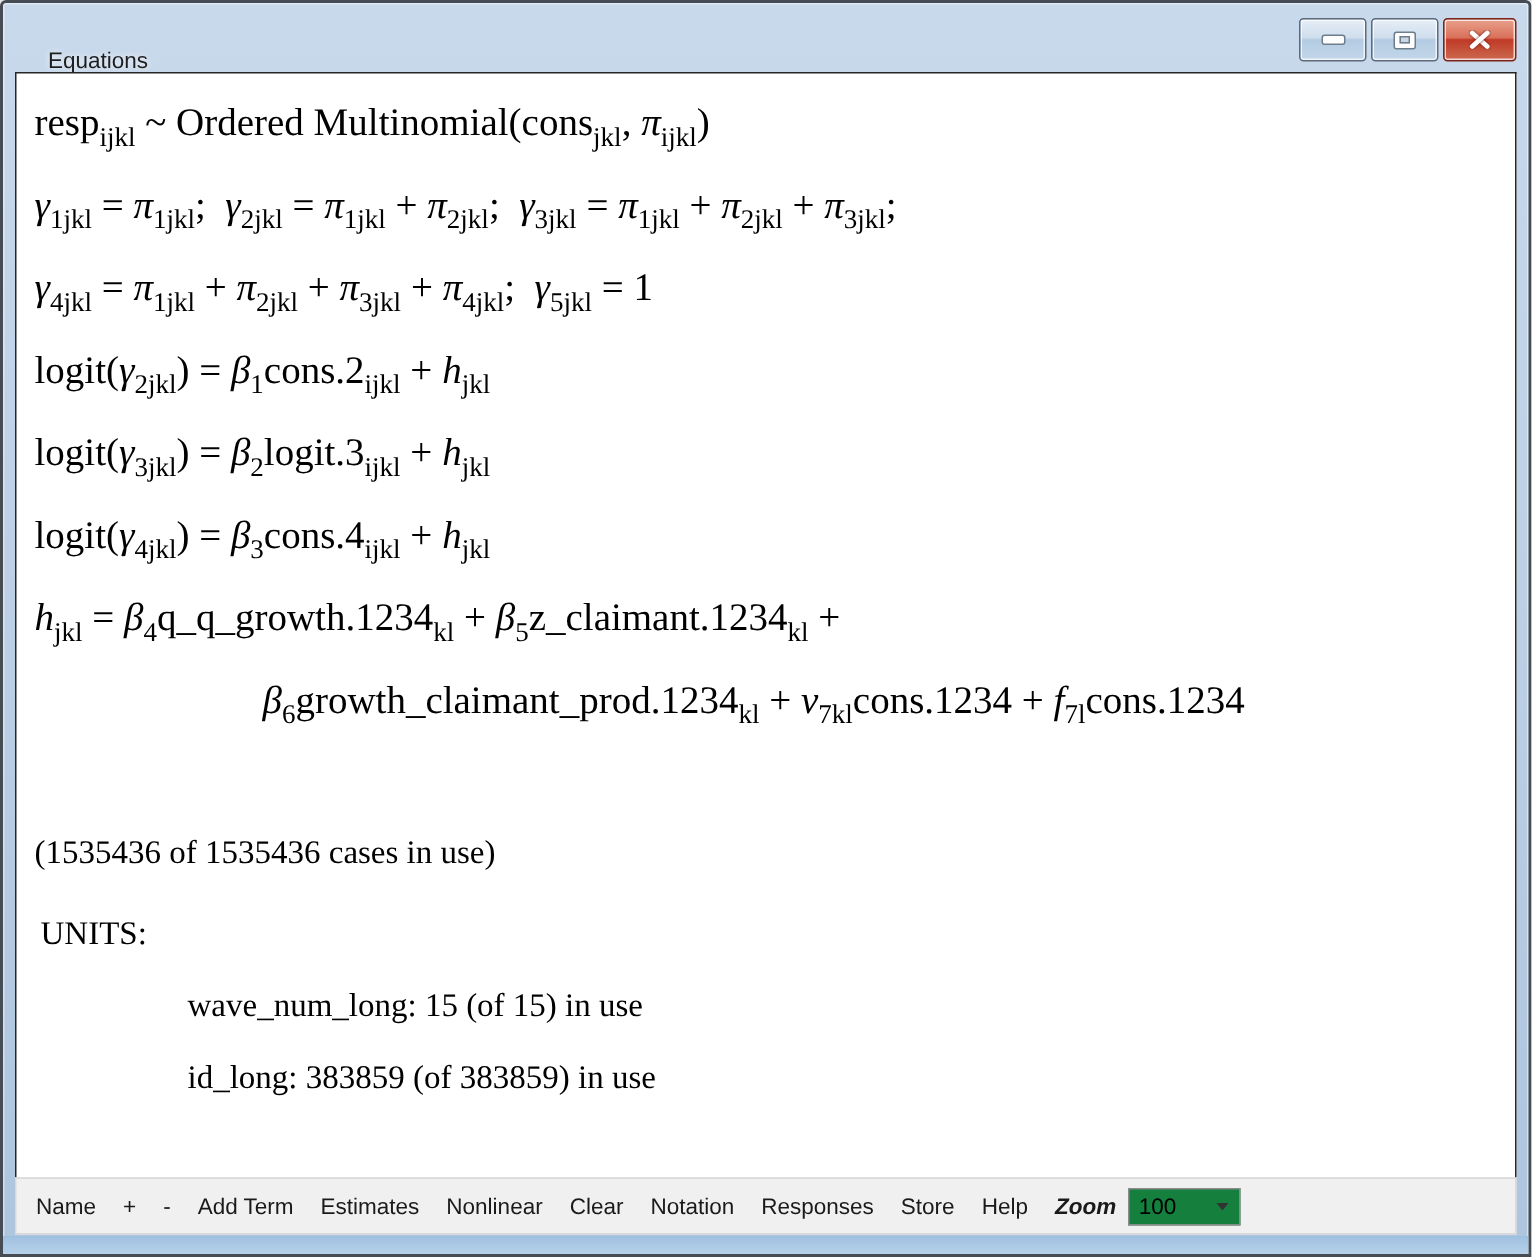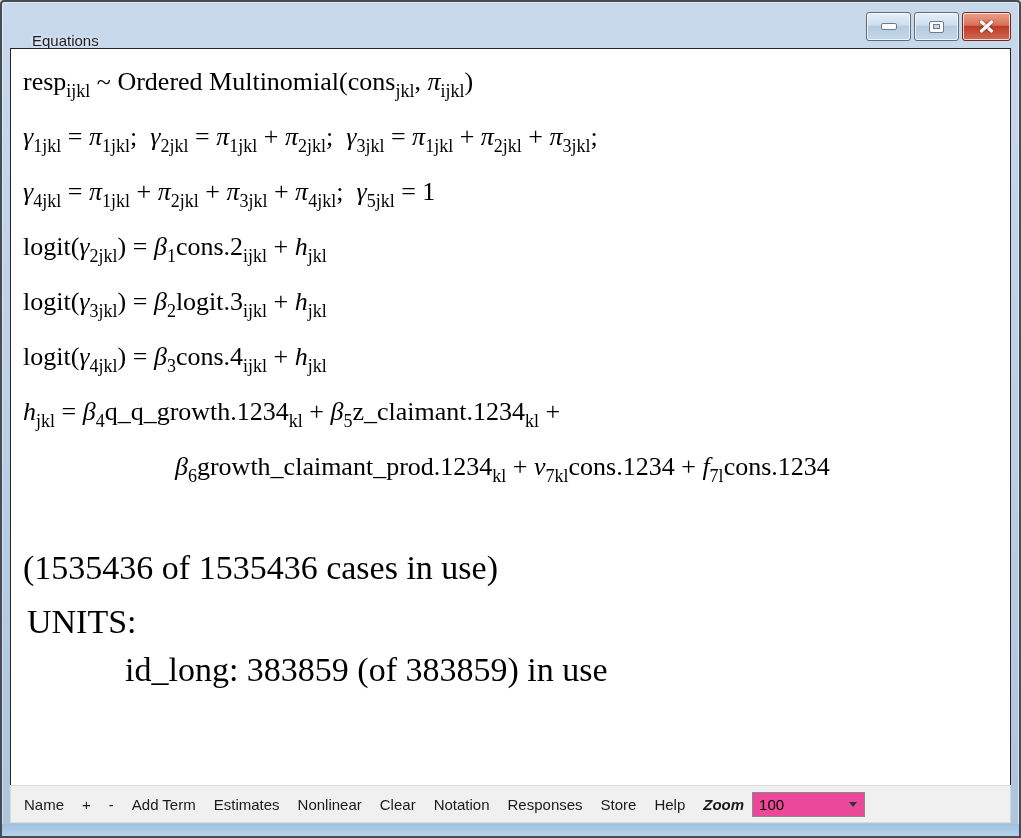--- a/index.html
+++ b/index.html
@@ -38,34 +38,34 @@
     background:#ffffff;border:1px solid #262626;border-bottom:none;
     box-sizing:border-box;overflow:hidden;
     font-family:"Liberation Serif","DejaVu Serif",serif;color:#000;
     padding:10px 0 0 12px;
   }
   .eq-line{font-size:26px;line-height:46px;white-space:pre;}
   .eq-line .ti{font-style:italic;}
   .eq-line .ts,.eq-line .tsi{font-size:18px;vertical-align:-7px;}
   .eq-line .tsi{}
   .eq-line.indent{padding-left:152px;}
-  .text-line{font-size:34px;line-height:46px;white-space:pre;}
+  .text-line{font-size:22px;line-height:46px;white-space:pre;}
   .cases{margin-top:46px;}
   .units-label{margin-top:8px;padding-left:4px;}
   .unit-line{padding-left:102px;margin-top:2px;}
   
   .toolbar{
     position:absolute;left:8px;right:8px;bottom:13px;height:38px;
     background:#f0f0f0;border:1px solid #d9d9d9;box-sizing:border-box;
     display:flex;align-items:center;padding:12px 4px;font-size:15px;color:#1a1a1a;
   }
   .tb-btn{padding:4px 9px;cursor:pointer;border-radius:2px;}
   .tb-zoom-label{font-weight:bold;padding:4px 6px 4px 9px;font-style:italic;}
   .combo{
-    width:113px;height:25px;background:#ec4899;border:1px solid #8a8a8a;
+    width:75px;height:25px;background:#15803d;border:1px solid #8a8a8a;
     box-sizing:border-box;display:flex;align-items:center;cursor:pointer;margin-left:2px;
   }
   .combo-value{flex:1;padding-left:6px;font-size:15px;color:#000;}
   .combo-arrow{width:0;height:0;border-left:4px solid transparent;border-right:4px solid transparent;border-top:5px solid #333;margin-right:7px;}
   
   .bottom-strip{position:absolute;left:0;right:0;bottom:0;height:12px;background:linear-gradient(#9ec0e0,#b7d2ea);}
 </style>
 </head>
 <body>
 
@@ -95,20 +95,21 @@
         <div class="eq-line"><span class="ti">γ</span><span class="ts">4</span><span class="tsi">jkl</span><span class="tn"> = </span><span class="ti">π</span><span class="ts">1</span><span class="tsi">jkl</span><span class="tn"> + </span><span class="ti">π</span><span class="ts">2</span><span class="tsi">jkl</span><span class="tn"> + </span><span class="ti">π</span><span class="ts">3</span><span class="tsi">jkl</span><span class="tn"> + </span><span class="ti">π</span><span class="ts">4</span><span class="tsi">jkl</span><span class="tn">;  </span><span class="ti">γ</span><span class="ts">5</span><span class="tsi">jkl</span><span class="tn"> = 1</span></div>
         <div class="eq-line"><span class="tn">logit(</span><span class="ti">γ</span><span class="ts">2</span><span class="tsi">jkl</span><span class="tn">) = </span><span class="ti">β</span><span class="ts">1</span><span class="tn">cons.2</span><span class="tsi">ijkl</span><span class="tn"> + </span><span class="ti">h</span><span class="tsi">jkl</span></div>
         <div class="eq-line"><span class="tn">logit(</span><span class="ti">γ</span><span class="ts">3</span><span class="tsi">jkl</span><span class="tn">) = </span><span class="ti">β</span><span class="ts">2</span><span class="tn">logit.3</span><span class="tsi">ijkl</span><span class="tn"> + </span><span class="ti">h</span><span class="tsi">jkl</span></div>
         <div class="eq-line"><span class="tn">logit(</span><span class="ti">γ</span><span class="ts">4</span><span class="tsi">jkl</span><span class="tn">) = </span><span class="ti">β</span><span class="ts">3</span><span class="tn">cons.4</span><span class="tsi">ijkl</span><span class="tn"> + </span><span class="ti">h</span><span class="tsi">jkl</span></div>
         <div class="eq-line"><span class="ti">h</span><span class="tsi">jkl</span><span class="tn"> = </span><span class="ti">β</span><span class="ts">4</span><span class="tn">q_q_growth.1234</span><span class="tsi">kl</span><span class="tn"> + </span><span class="ti">β</span><span class="ts">5</span><span class="tn">z_claimant.1234</span><span class="tsi">kl</span><span class="tn"> +</span></div>
         <div class="eq-line indent"><span class="ti">β</span><span class="ts">6</span><span class="tn">growth_claimant_prod.1234</span><span class="tsi">kl</span><span class="tn"> + </span><span class="ti">v</span><span class="ts">7</span><span class="tsi">kl</span><span class="tn">cons.1234 + </span><span class="ti">f</span><span class="ts">7</span><span class="tsi">l</span><span class="tn">cons.1234</span></div>
       </div>
     <div class="text-line cases">(1535436 of 1535436 cases in use)</div>
     <div class="text-line units-label">UNITS:</div>
     <div id="unit-lines">
+        <div class="text-line unit-line">wave_num_long: 15 (of 15) in use</div>
         <div class="text-line unit-line">id_long: 383859 (of 383859) in use</div>
       </div>
   </div>
 
   <div class="toolbar" id="toolbar">
 
   <span class="tb-btn">Name</span>
       <span class="tb-btn">+</span>
       <span class="tb-btn">-</span>
       <span class="tb-btn">Add Term</span>

